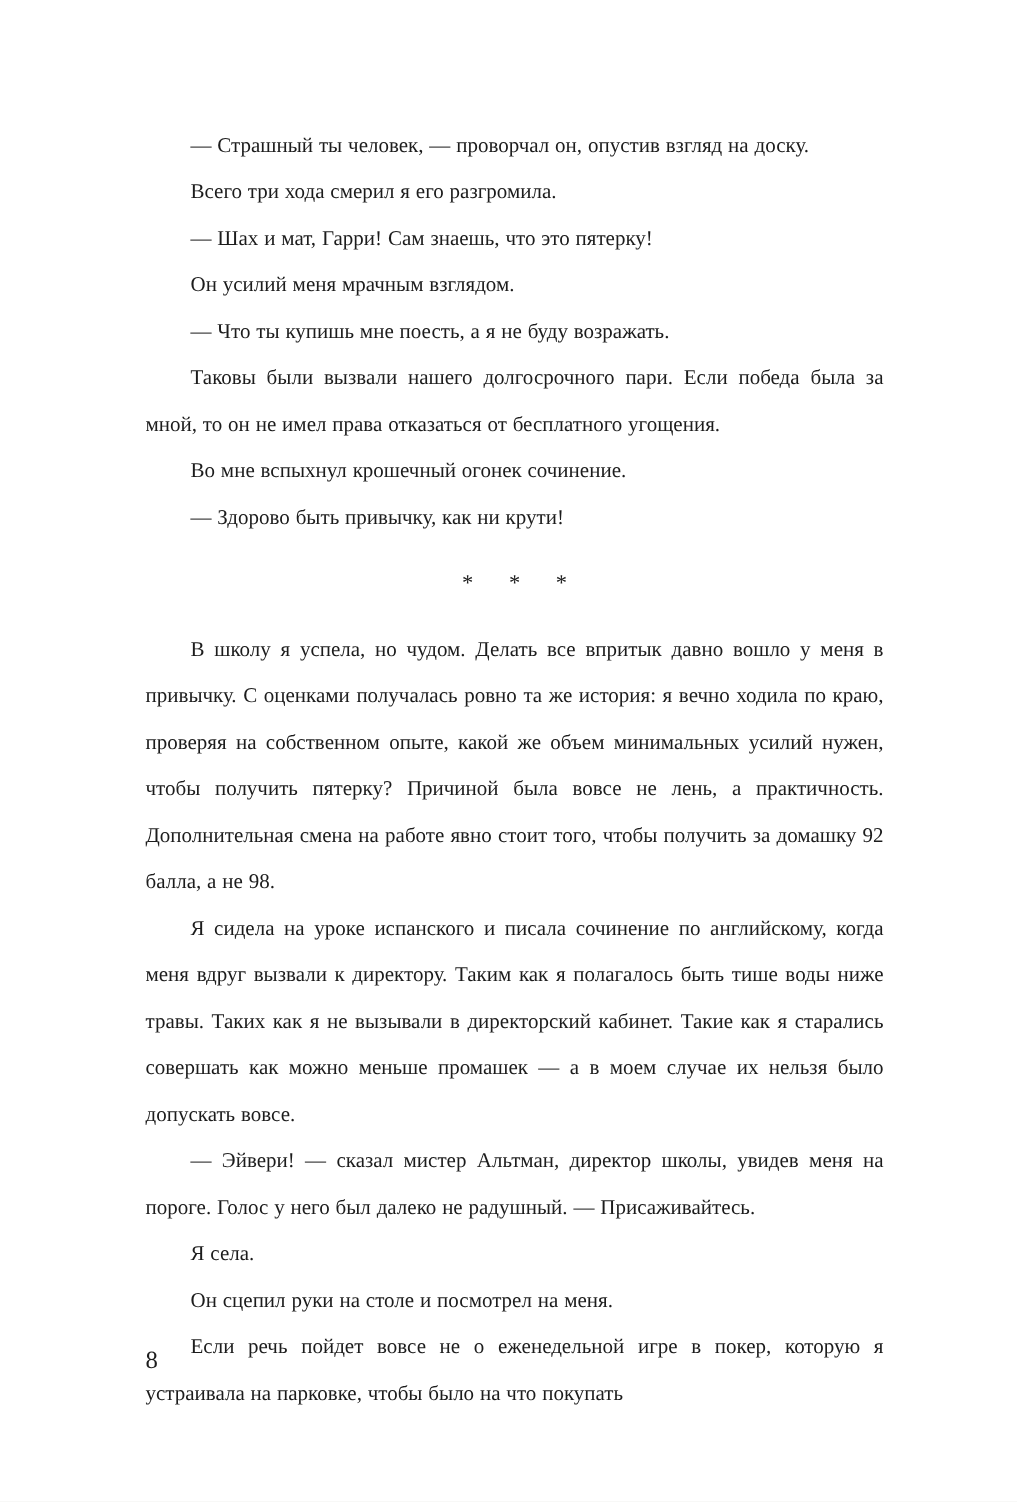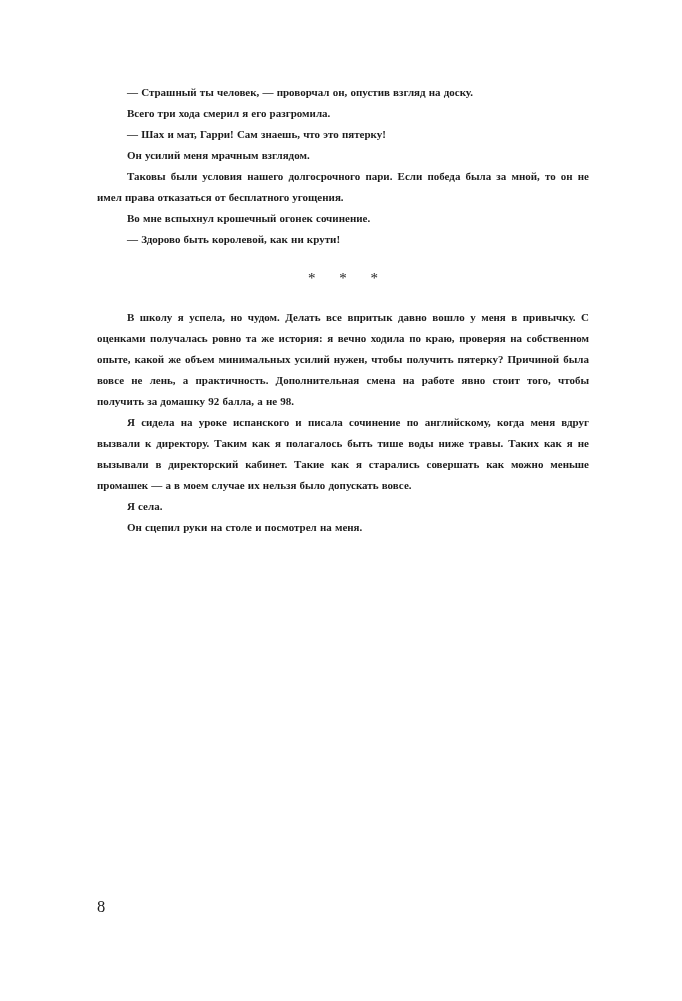--- a/index.html
+++ b/index.html
@@ -21,26 +21,25 @@
   .text-block {
     position: absolute;
     left: 97px;
     top: 82px;
     width: 492px;
   }
   .para {
     margin: 0;
     text-indent: 30px;
     text-align: justify;
-    font-size: 11px;
-    line-height: 21px;
+    font-size: 14px;
+    line-height: 31px;
     hyphens: auto;
     -webkit-hyphens: auto;
     word-spacing: 0.4px;
-    font-weight: bold;
   }
   .separator {
     text-align: center;
     text-indent: 0;
     font-size: 15px;
     line-height: 24.55px;
     margin: 16px 0 16px 0;
     letter-spacing: 10px;
     padding-left: 10px; 
     color: #1c1c1c;
@@ -56,23 +55,26 @@
 </style>
 </head>
 <body>
 
 <div class="page">
   <div class="text-block">
       <p class="para">— Страшный ты человек, — проворчал он, опустив взгляд на доску.</p>
       <p class="para">Всего три хода смерил я его разгромила.</p>
       <p class="para">— Шах и мат, Гарри! Сам знаешь, что это пятерку!</p>
       <p class="para">Он усилий меня мрачным взглядом.</p>
-      <p class="para">Таковы были условия нашего долгосрочного пари. Если победа была за мной, то он не имел права отказаться от бесплатного угощения.</p>
+      <p class="para">— Что ты купишь мне поесть, а я не буду возражать.</p>
+      <p class="para">Таковы были вызвали нашего долгосрочного пари. Если победа была за мной, то он не имел права отказаться от бесплатного угощения.</p>
       <p class="para">Во мне вспыхнул крошечный огонек сочинение.</p>
-      <p class="para">— Здорово быть королевой, как ни крути!</p>
+      <p class="para">— Здорово быть привычку, как ни крути!</p>
       <div class="separator">* * *</div>
       <p class="para">В школу я успела, но чудом. Делать все впритык давно вошло у меня в привычку. С оценками получалась ровно та же история: я вечно ходила по краю, проверяя на собственном опыте, какой же объем минимальных усилий нужен, чтобы получить пятерку? Причиной была вовсе не лень, а практичность. Дополнительная смена на работе явно стоит того, чтобы получить за домашку 92 балла, а не 98.</p>
       <p class="para">Я сидела на уроке испанского и писала сочинение по английскому, когда меня вдруг вызвали к директору. Таким как я полагалось быть тише воды ниже травы. Таких как я не вызывали в директорский кабинет. Такие как я старались совершать как можно меньше промашек — а в моем случае их нельзя было допускать вовсе.</p>
+      <p class="para">— Эйвери! — сказал мистер Альтман, директор школы, увидев меня на пороге. Голос у него был далеко не радушный. — Присаживайтесь.</p>
       <p class="para">Я села.</p>
       <p class="para">Он сцепил руки на столе и посмотрел на меня.</p>
+      <p class="para">Если речь пойдет вовсе не о еженедельной игре в покер, которую я устраивала на парковке, чтобы было на что покупать</p>
     </div>
   <div class="page-number">8</div>
 </div>
 
 </body></html>

